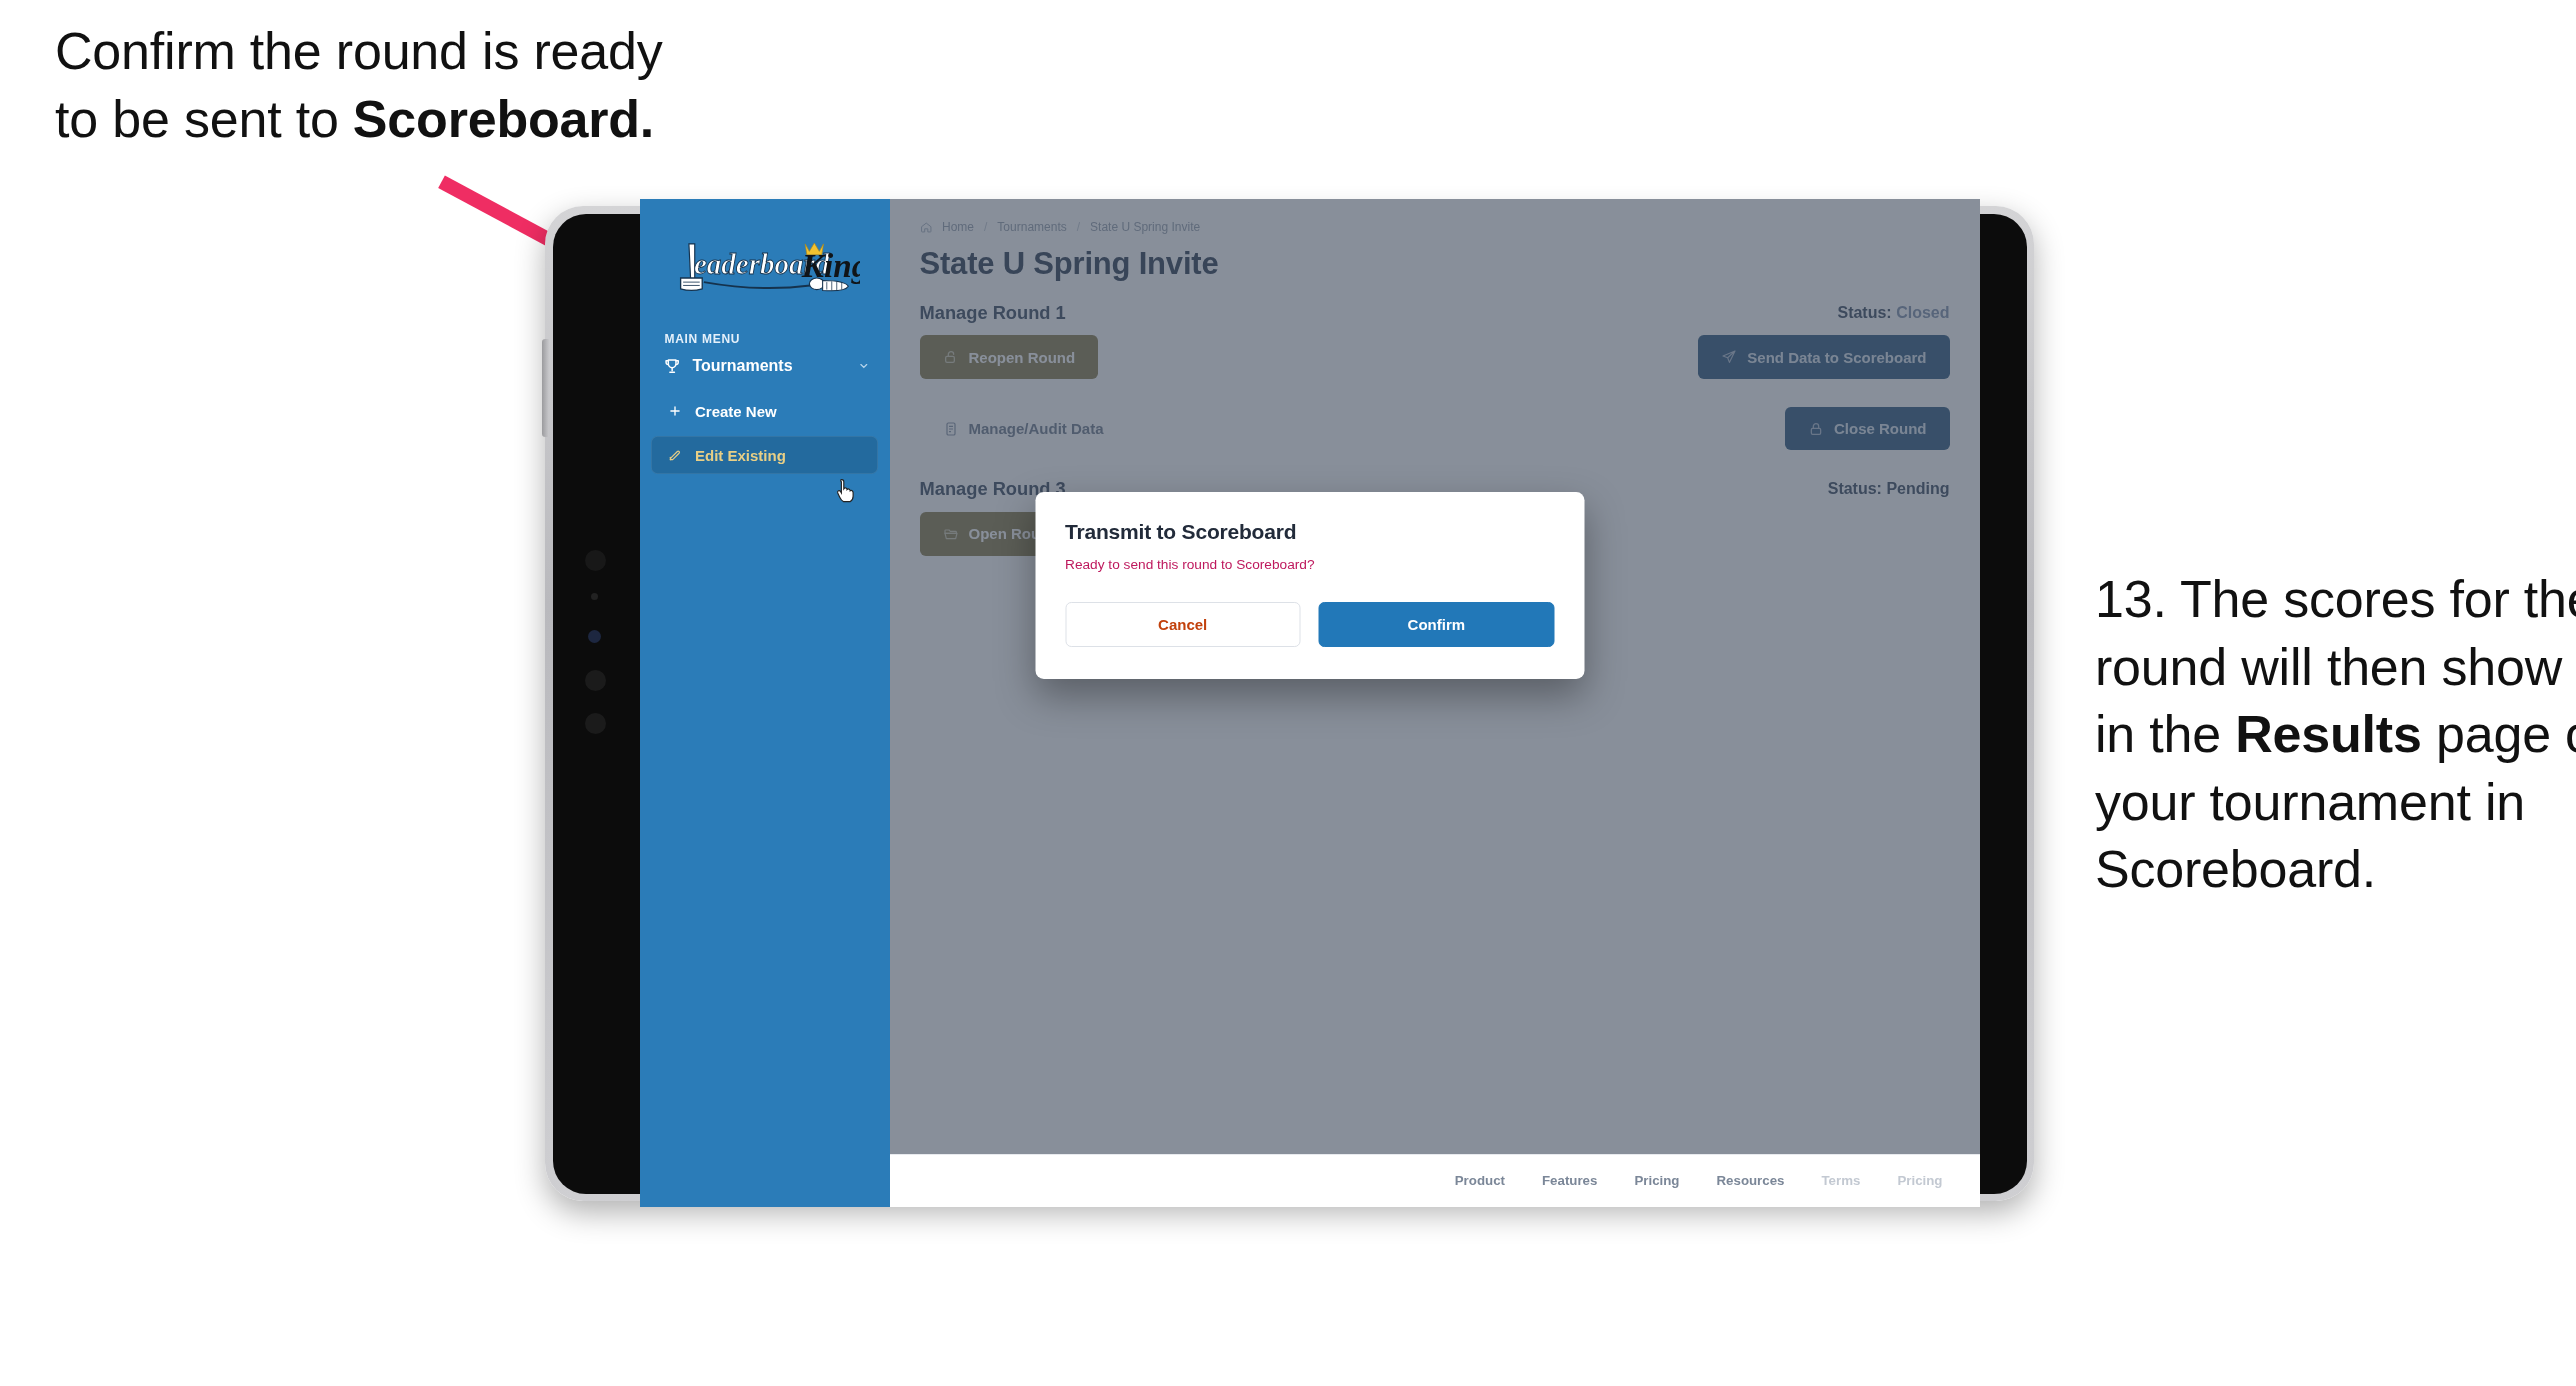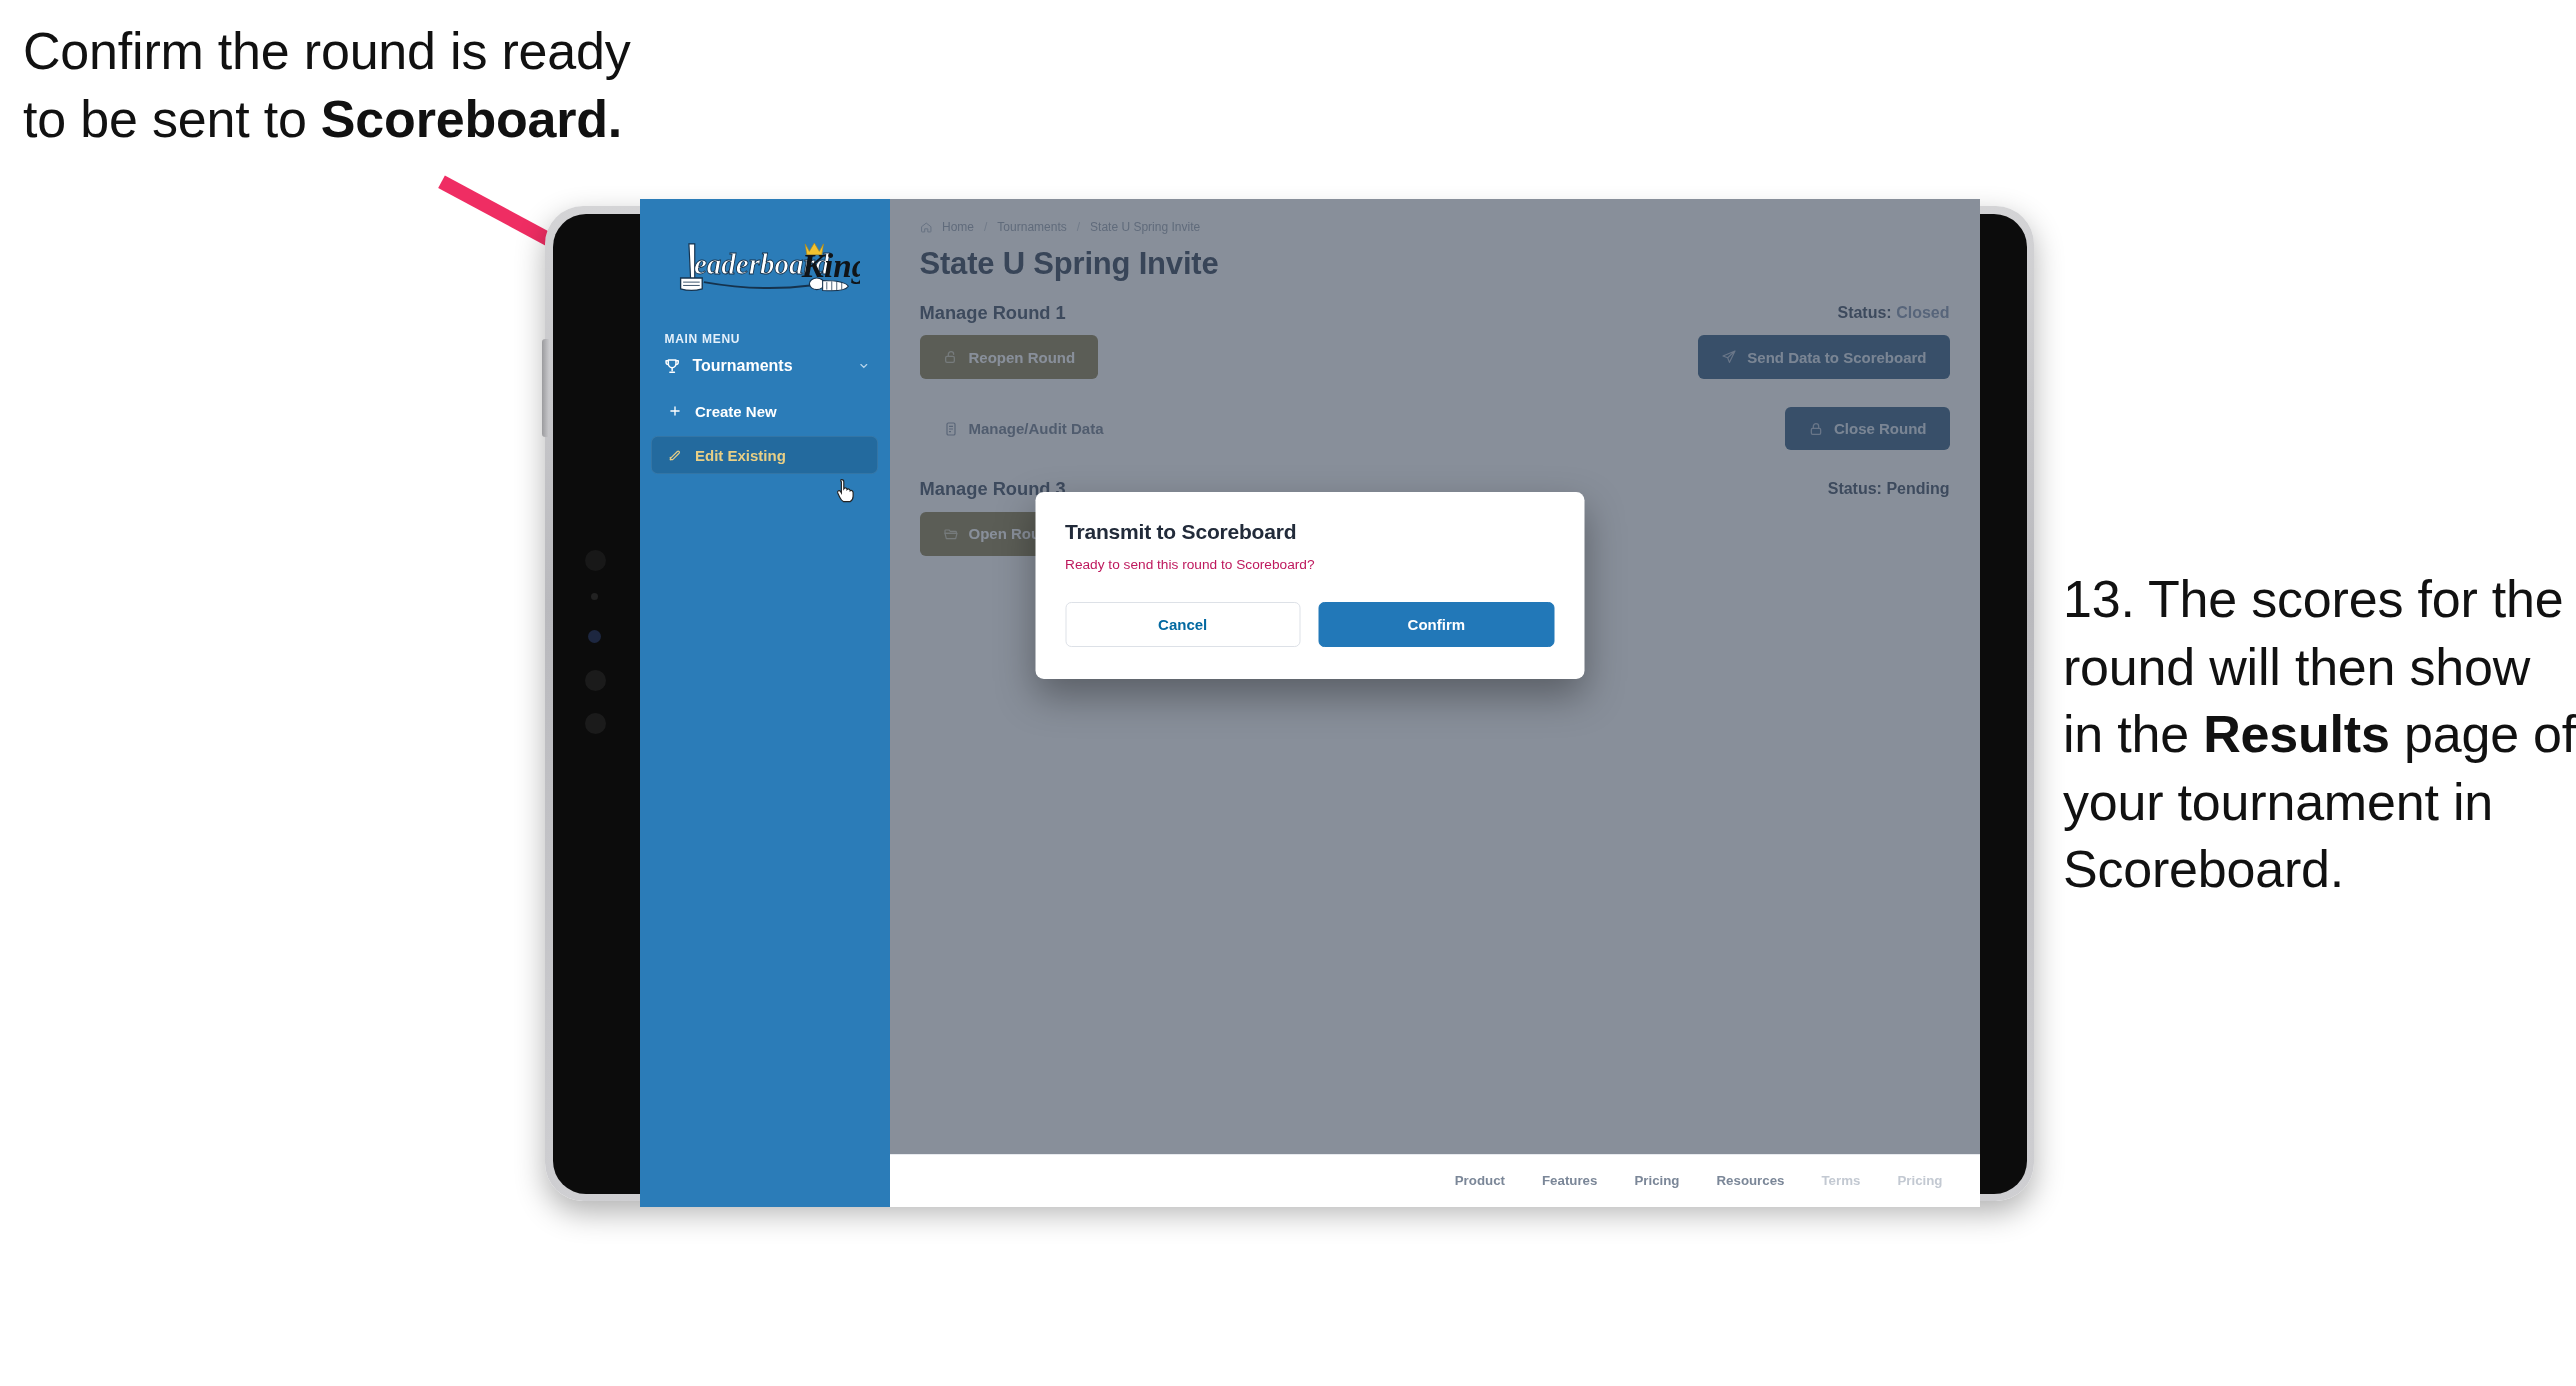--- a/index.html
+++ b/index.html
@@ -12,20 +12,21 @@
     position:relative;
   }
 
   
   .callout{
     position:absolute;
     color:#111111;
     font-weight:400;
     line-height:1.30;
     letter-spacing:-0.2px;
+    margin-left:32px;
   }
   #callout-left{
     left:23px; top:18.3px;
     width:632px;
     font-size:52px;
   }
   #callout-right{
     left:2063px; top:566px;
     width:516px;
     font-size:52px;
@@ -247,21 +248,21 @@
   .modal-actions{display:flex;gap:18.3px;}
   .m-btn{
     flex:1;
     padding:13.3px 0;
     border-radius:5.8px;
     font-size:15px;
     font-weight:600;
     text-align:center;
     cursor:pointer;
   }
-  .m-cancel{background:#ffffff;border:0.8px solid #dde1e7;color:#0369a1;}
+  .m-cancel{background:#ffffff;border:0.8px solid #dde1e7;color:#c2410c;}
   .m-confirm{background:#2278b8;border:0.8px solid #2278b8;color:#ffffff;font-weight:700;}
 
   svg{display:block;}
 </style>
 </head>
 <body>
 
 <div class="callout" id="callout-left">
   <span>Confirm the round is ready to be sent to </span><b>Scoreboard.</b>
 </div>

